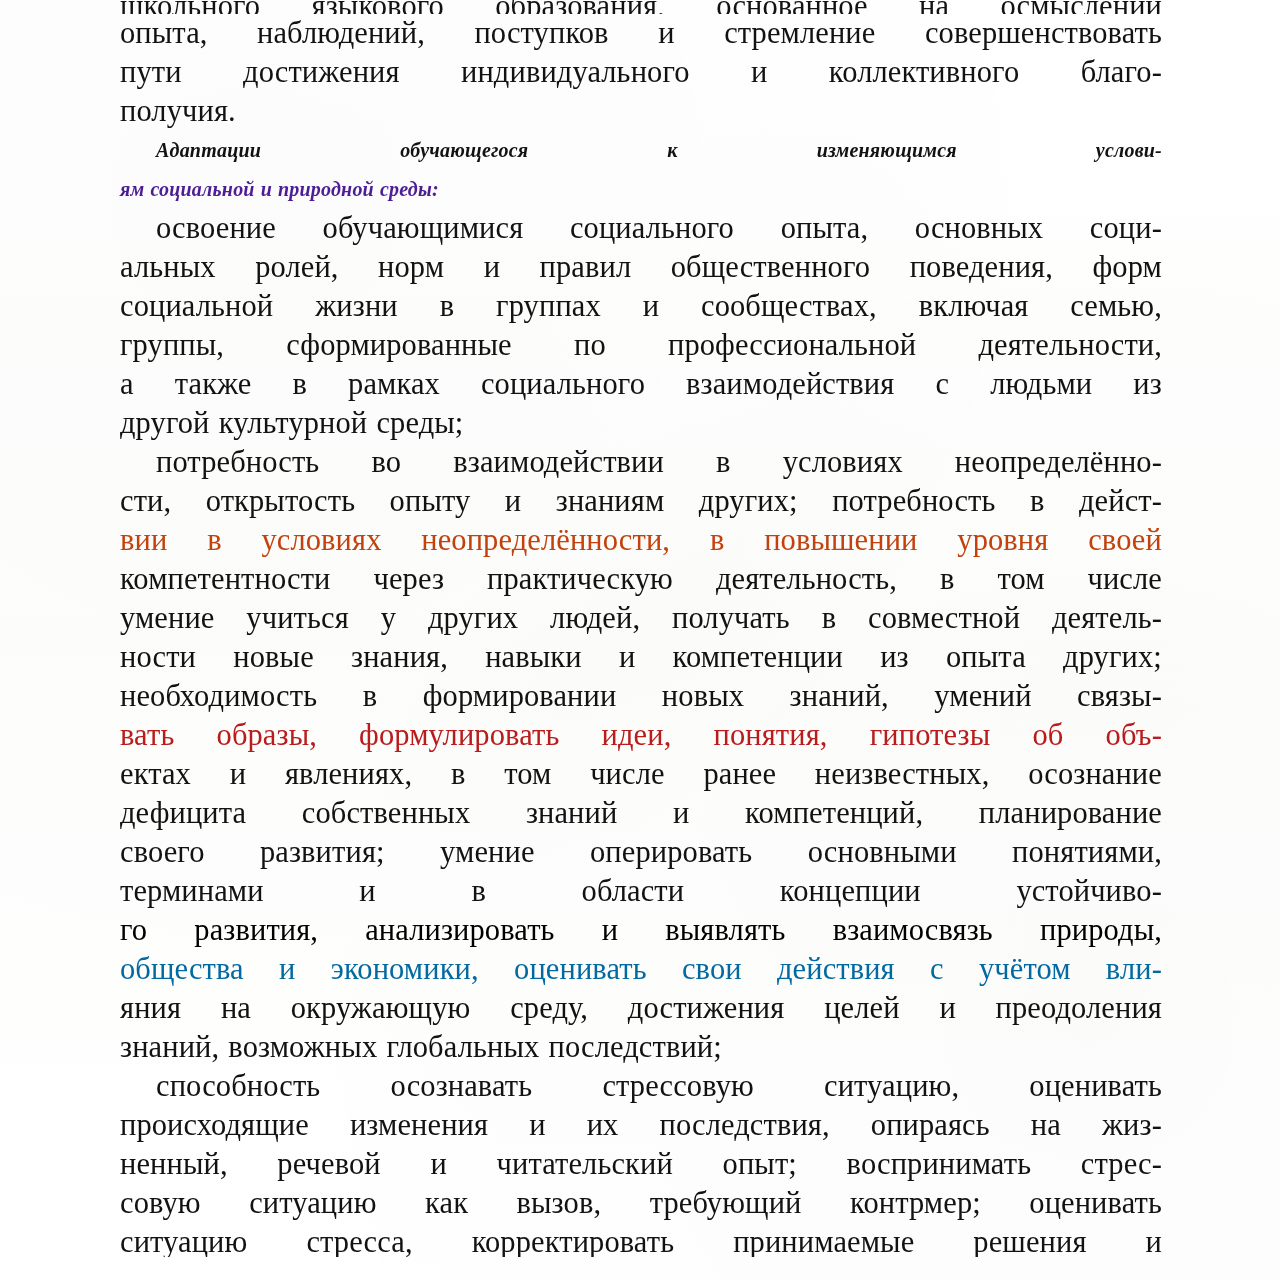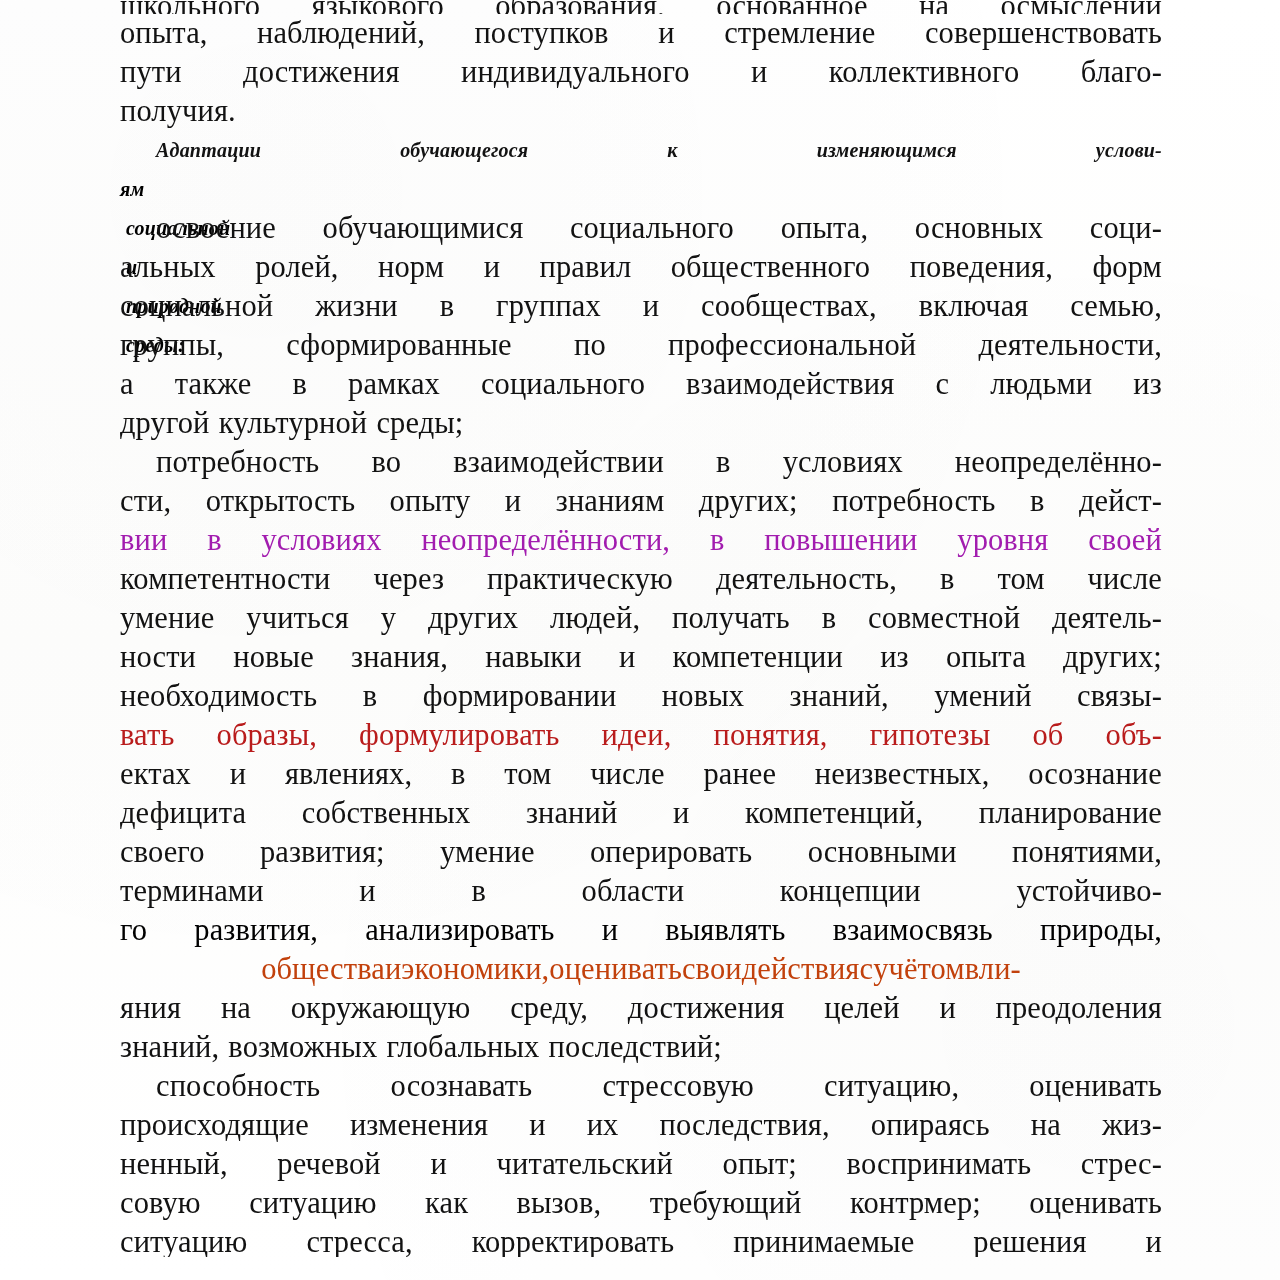--- a/index.html
+++ b/index.html
@@ -114,41 +114,41 @@
 <body>
 
 <div class="page" style="background: rgb(254, 254, 254);">
   <div class="text-column" id="text-column">
 
   <div class="line clipped" style="color: rgb(18, 18, 18);"><div class="inner"><span class="w">школьного</span><span class="w">языкового</span><span class="w">образования,</span><span class="w">основанное</span><span class="w">на</span><span class="w">осмыслении</span></div></div>
       <div class="line just" style="color: rgb(18, 18, 18);"><span class="w">опыта,</span><span class="w">наблюдений,</span><span class="w">поступков</span><span class="w">и</span><span class="w">стремление</span><span class="w">совершенствовать</span></div>
       <div class="line just" style="color: rgb(18, 18, 18); text-align: right;"><span class="w">пути</span><span class="w">достижения</span><span class="w">индивидуального</span><span class="w">и</span><span class="w">коллективного</span><span class="w">благо-</span></div>
       <div class="line flush" style="color: rgb(18, 18, 18);"><span class="w">получия.</span></div>
       <div class="line just heading indent" style="color: rgb(18, 18, 18);"><span class="w">Адаптации</span><span class="w">обучающегося</span><span class="w">к</span><span class="w">изменяющимся</span><span class="w">услови-</span></div>
-      <div class="line flush heading" style="color: #000000; flex-direction: column;"><span class="w">ям</span><span class="w">социальной</span><span class="w">и</span><span class="w">природной</span><span class="w">среды:</span></div>
+      <div class="line flush heading" style="color: #4c1d95;"><span class="w">ям</span><span class="w">социальной</span><span class="w">и</span><span class="w">природной</span><span class="w">среды:</span></div>
       <div class="line just indent" style="color: rgb(18, 18, 18);"><span class="w">освоение</span><span class="w">обучающимися</span><span class="w">социального</span><span class="w">опыта,</span><span class="w">основных</span><span class="w">соци-</span></div>
       <div class="line just" style="color: rgb(18, 18, 18);"><span class="w">альных</span><span class="w">ролей,</span><span class="w">норм</span><span class="w">и</span><span class="w">правил</span><span class="w">общественного</span><span class="w">поведения,</span><span class="w">форм</span></div>
       <div class="line just" style="color: rgb(18, 18, 18);"><span class="w">социальной</span><span class="w">жизни</span><span class="w">в</span><span class="w">группах</span><span class="w">и</span><span class="w">сообществах,</span><span class="w">включая</span><span class="w">семью,</span></div>
       <div class="line just" style="color: rgb(18, 18, 18);"><span class="w">группы,</span><span class="w">сформированные</span><span class="w">по</span><span class="w">профессиональной</span><span class="w">деятельности,</span></div>
       <div class="line just" style="color: rgb(18, 18, 18);"><span class="w">а</span><span class="w">также</span><span class="w">в</span><span class="w">рамках</span><span class="w">социального</span><span class="w">взаимодействия</span><span class="w">с</span><span class="w">людьми</span><span class="w">из</span></div>
       <div class="line flush" style="color: rgb(18, 18, 18);"><span class="w">другой</span><span class="w">культурной</span><span class="w">среды;</span></div>
       <div class="line just indent" style="color: rgb(18, 18, 18);"><span class="w">потребность</span><span class="w">во</span><span class="w">взаимодействии</span><span class="w">в</span><span class="w">условиях</span><span class="w">неопределённо-</span></div>
       <div class="line just" style="color: rgb(18, 18, 18);"><span class="w">сти,</span><span class="w">открытость</span><span class="w">опыту</span><span class="w">и</span><span class="w">знаниям</span><span class="w">других;</span><span class="w">потребность</span><span class="w">в</span><span class="w">дейст-</span></div>
-      <div class="line just" style="color: #a21caf;"><span class="w">вии</span><span class="w">в</span><span class="w">условиях</span><span class="w">неопределённости,</span><span class="w">в</span><span class="w">повышении</span><span class="w">уровня</span><span class="w">своей</span></div>
+      <div class="line just" style="color: #c2410c;"><span class="w">вии</span><span class="w">в</span><span class="w">условиях</span><span class="w">неопределённости,</span><span class="w">в</span><span class="w">повышении</span><span class="w">уровня</span><span class="w">своей</span></div>
       <div class="line just" style="color: rgb(18, 18, 18);"><span class="w">компетентности</span><span class="w">через</span><span class="w">практическую</span><span class="w">деятельность,</span><span class="w">в</span><span class="w">том</span><span class="w">числе</span></div>
       <div class="line just" style="color: rgb(18, 18, 18);"><span class="w">умение</span><span class="w">учиться</span><span class="w">у</span><span class="w">других</span><span class="w">людей,</span><span class="w">получать</span><span class="w">в</span><span class="w">совместной</span><span class="w">деятель-</span></div>
       <div class="line just" style="color: rgb(18, 18, 18);"><span class="w">ности</span><span class="w">новые</span><span class="w">знания,</span><span class="w">навыки</span><span class="w">и</span><span class="w">компетенции</span><span class="w">из</span><span class="w">опыта</span><span class="w">других;</span></div>
       <div class="line just" style="color: rgb(18, 18, 18);"><span class="w">необходимость</span><span class="w">в</span><span class="w">формировании</span><span class="w">новых</span><span class="w">знаний,</span><span class="w">умений</span><span class="w">связы-</span></div>
       <div class="line just" style="color: #b91c1c;"><span class="w">вать</span><span class="w">образы,</span><span class="w">формулировать</span><span class="w">идеи,</span><span class="w">понятия,</span><span class="w">гипотезы</span><span class="w">об</span><span class="w">объ-</span></div>
       <div class="line just" style="color: rgb(18, 18, 18);"><span class="w">ектах</span><span class="w">и</span><span class="w">явлениях,</span><span class="w">в</span><span class="w">том</span><span class="w">числе</span><span class="w">ранее</span><span class="w">неизвестных,</span><span class="w">осознание</span></div>
       <div class="line just" style="color: rgb(18, 18, 18);"><span class="w">дефицита</span><span class="w">собственных</span><span class="w">знаний</span><span class="w">и</span><span class="w">компетенций,</span><span class="w">планирование</span></div>
       <div class="line just" style="color: rgb(18, 18, 18);"><span class="w">своего</span><span class="w">развития;</span><span class="w">умение</span><span class="w">оперировать</span><span class="w">основными</span><span class="w">понятиями,</span></div>
       <div class="line just" style="color: rgb(18, 18, 18);"><span class="w">терминами</span><span class="w">и</span><span class="w">в</span><span class="w">области</span><span class="w">концепции</span><span class="w">устойчиво-</span></div>
       <div class="line just" style="color: #000000;"><span class="w">го</span><span class="w">развития,</span><span class="w">анализировать</span><span class="w">и</span><span class="w">выявлять</span><span class="w">взаимосвязь</span><span class="w">природы,</span></div>
-      <div class="line just" style="color: #c2410c; justify-content: center;"><span class="w">общества</span><span class="w">и</span><span class="w">экономики,</span><span class="w">оценивать</span><span class="w">свои</span><span class="w">действия</span><span class="w">с</span><span class="w">учётом</span><span class="w">вли-</span></div>
+      <div class="line just" style="color: #0369a1;"><span class="w">общества</span><span class="w">и</span><span class="w">экономики,</span><span class="w">оценивать</span><span class="w">свои</span><span class="w">действия</span><span class="w">с</span><span class="w">учётом</span><span class="w">вли-</span></div>
       <div class="line just" style="color: rgb(18, 18, 18);"><span class="w">яния</span><span class="w">на</span><span class="w">окружающую</span><span class="w">среду,</span><span class="w">достижения</span><span class="w">целей</span><span class="w">и</span><span class="w">преодоления</span></div>
       <div class="line flush" style="color: rgb(18, 18, 18);"><span class="w">знаний,</span><span class="w">возможных</span><span class="w">глобальных</span><span class="w">последствий;</span></div>
       <div class="line just indent" style="color: rgb(18, 18, 18);"><span class="w">способность</span><span class="w">осознавать</span><span class="w">стрессовую</span><span class="w">ситуацию,</span><span class="w">оценивать</span></div>
       <div class="line just" style="color: rgb(18, 18, 18);"><span class="w">происходящие</span><span class="w">изменения</span><span class="w">и</span><span class="w">их</span><span class="w">последствия,</span><span class="w">опираясь</span><span class="w">на</span><span class="w">жиз-</span></div>
       <div class="line just" style="color: rgb(18, 18, 18);"><span class="w">ненный,</span><span class="w">речевой</span><span class="w">и</span><span class="w">читательский</span><span class="w">опыт;</span><span class="w">воспринимать</span><span class="w">стрес-</span></div>
       <div class="line just" style="color: rgb(18, 18, 18);"><span class="w">совую</span><span class="w">ситуацию</span><span class="w">как</span><span class="w">вызов,</span><span class="w">требующий</span><span class="w">контрмер;</span><span class="w">оценивать</span></div>
       <div class="line just bottomclip" style="color: rgb(18, 18, 18);"><span class="w">ситуацию</span><span class="w">стресса,</span><span class="w">корректировать</span><span class="w">принимаемые</span><span class="w">решения</span><span class="w">и</span></div>
     </div>
 </div>
 

